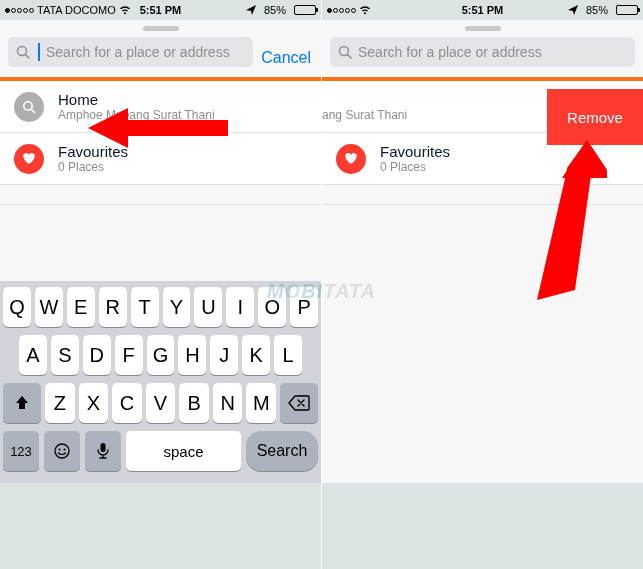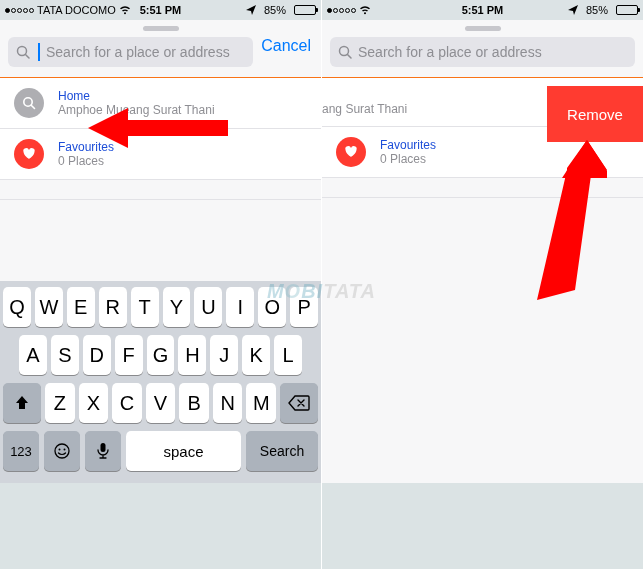--- a/index.html
+++ b/index.html
@@ -46,23 +46,23 @@
   .battery-fill { height: 100%; background: #000; }
 
   
   .sheet-handle {
     width: 36px; height: 5px; background: #c7c7cc; border-radius: 3px;
     margin: 6px auto 6px;
   }
 
   
   .search-row {
-    display: flex; align-items: flex-start; padding: 0 8px 10px 8px; gap: 8px;
+    display: flex; align-items: flex-end; padding: 0 8px 10px 8px; gap: 8px;
     background: #f7f7f8;
-    border-bottom: 1px solid #f97316;
+    border-bottom: 4px solid #f97316;
   }
   .search-field {
     flex: 1; height: 30px; background: #e4e4e9; border-radius: 6px;
     display: flex; align-items: center; padding: 0 8px; gap: 6px;
     color: #8e8e93; font-size: 14px;
   }
   .search-field input {
     border: none; background: transparent; outline: none; flex:1;
     font-size: 14px; color: #000;
   }
@@ -82,21 +82,21 @@
     position: relative;
     background: #fff;
   }
   .row .icon-circle {
     width: 30px; height: 30px; border-radius: 50%; display:flex; align-items:center; justify-content:center;
     flex-shrink: 0;
   }
   .ic-search-gray { background: #aeaeb2; color:#fff; }
   .ic-heart-red { background: #ff3b30; color:#fff; }
   .row .texts { display:flex; flex-direction:column; min-width:0; }
-  .row .title { font-size: 12px; color: #1d4ed8; font-weight: 400; white-space: nowrap; }
+  .row .title { font-size: 15px; color: #0f172a; font-weight: 400; white-space: nowrap; }
   .row .subtitle { font-size: 12px; color: #8e8e93; white-space: nowrap; }
 
   .list-footer { height: 20px; border-bottom: 1px solid #e2e2e6; background:#f7f7f8;}
   .blank { background:#f7f7f8; flex:1; }
   .remove-btn {
     position: absolute; right: 0; top: 93px; width: 96px; height: 68px;
     background: #ff3b30; color: #fff; display:flex; align-items:center; justify-content:center;
     font-size: 15px;
   }
 
@@ -117,21 +117,21 @@
     height:40px; display:flex; align-items:center; justify-content:center;
     font-size:20px; color:#000; flex:1; min-width:0;
   }
   .krow.r1 .key { flex-basis: 0; }
   .krow.r2 { padding: 0 16px; }
   .krow.r3 .key.fn { background:#acb3bc; flex: 0 0 38px; }
   .krow.r4 { gap:5px; }
   .krow.r4 .key { font-size:14px; }
   .krow.r4 .key.fn { background:#acb3bc; flex:0 0 36px; font-size:13px;}
   .krow.r4 .key.space { flex:1; font-size:15px;}
-  .krow.r4 .key.search { flex:0 0 72px; background:#acb3bc; font-size:14px;}
+  .krow.r4 .key.search { flex:0 0 72px; background:#acb3bc; font-size:16px;border-radius:15px;}
 
   
   .watermark {
     position:absolute; left:50%; top:280px; transform:translateX(-50%);
     font-size:20px; font-weight:700; letter-spacing:1px;
     color:#7aa7b5; opacity:0.35; pointer-events:none;
     font-style: italic;
   }
 
   .sheet {

